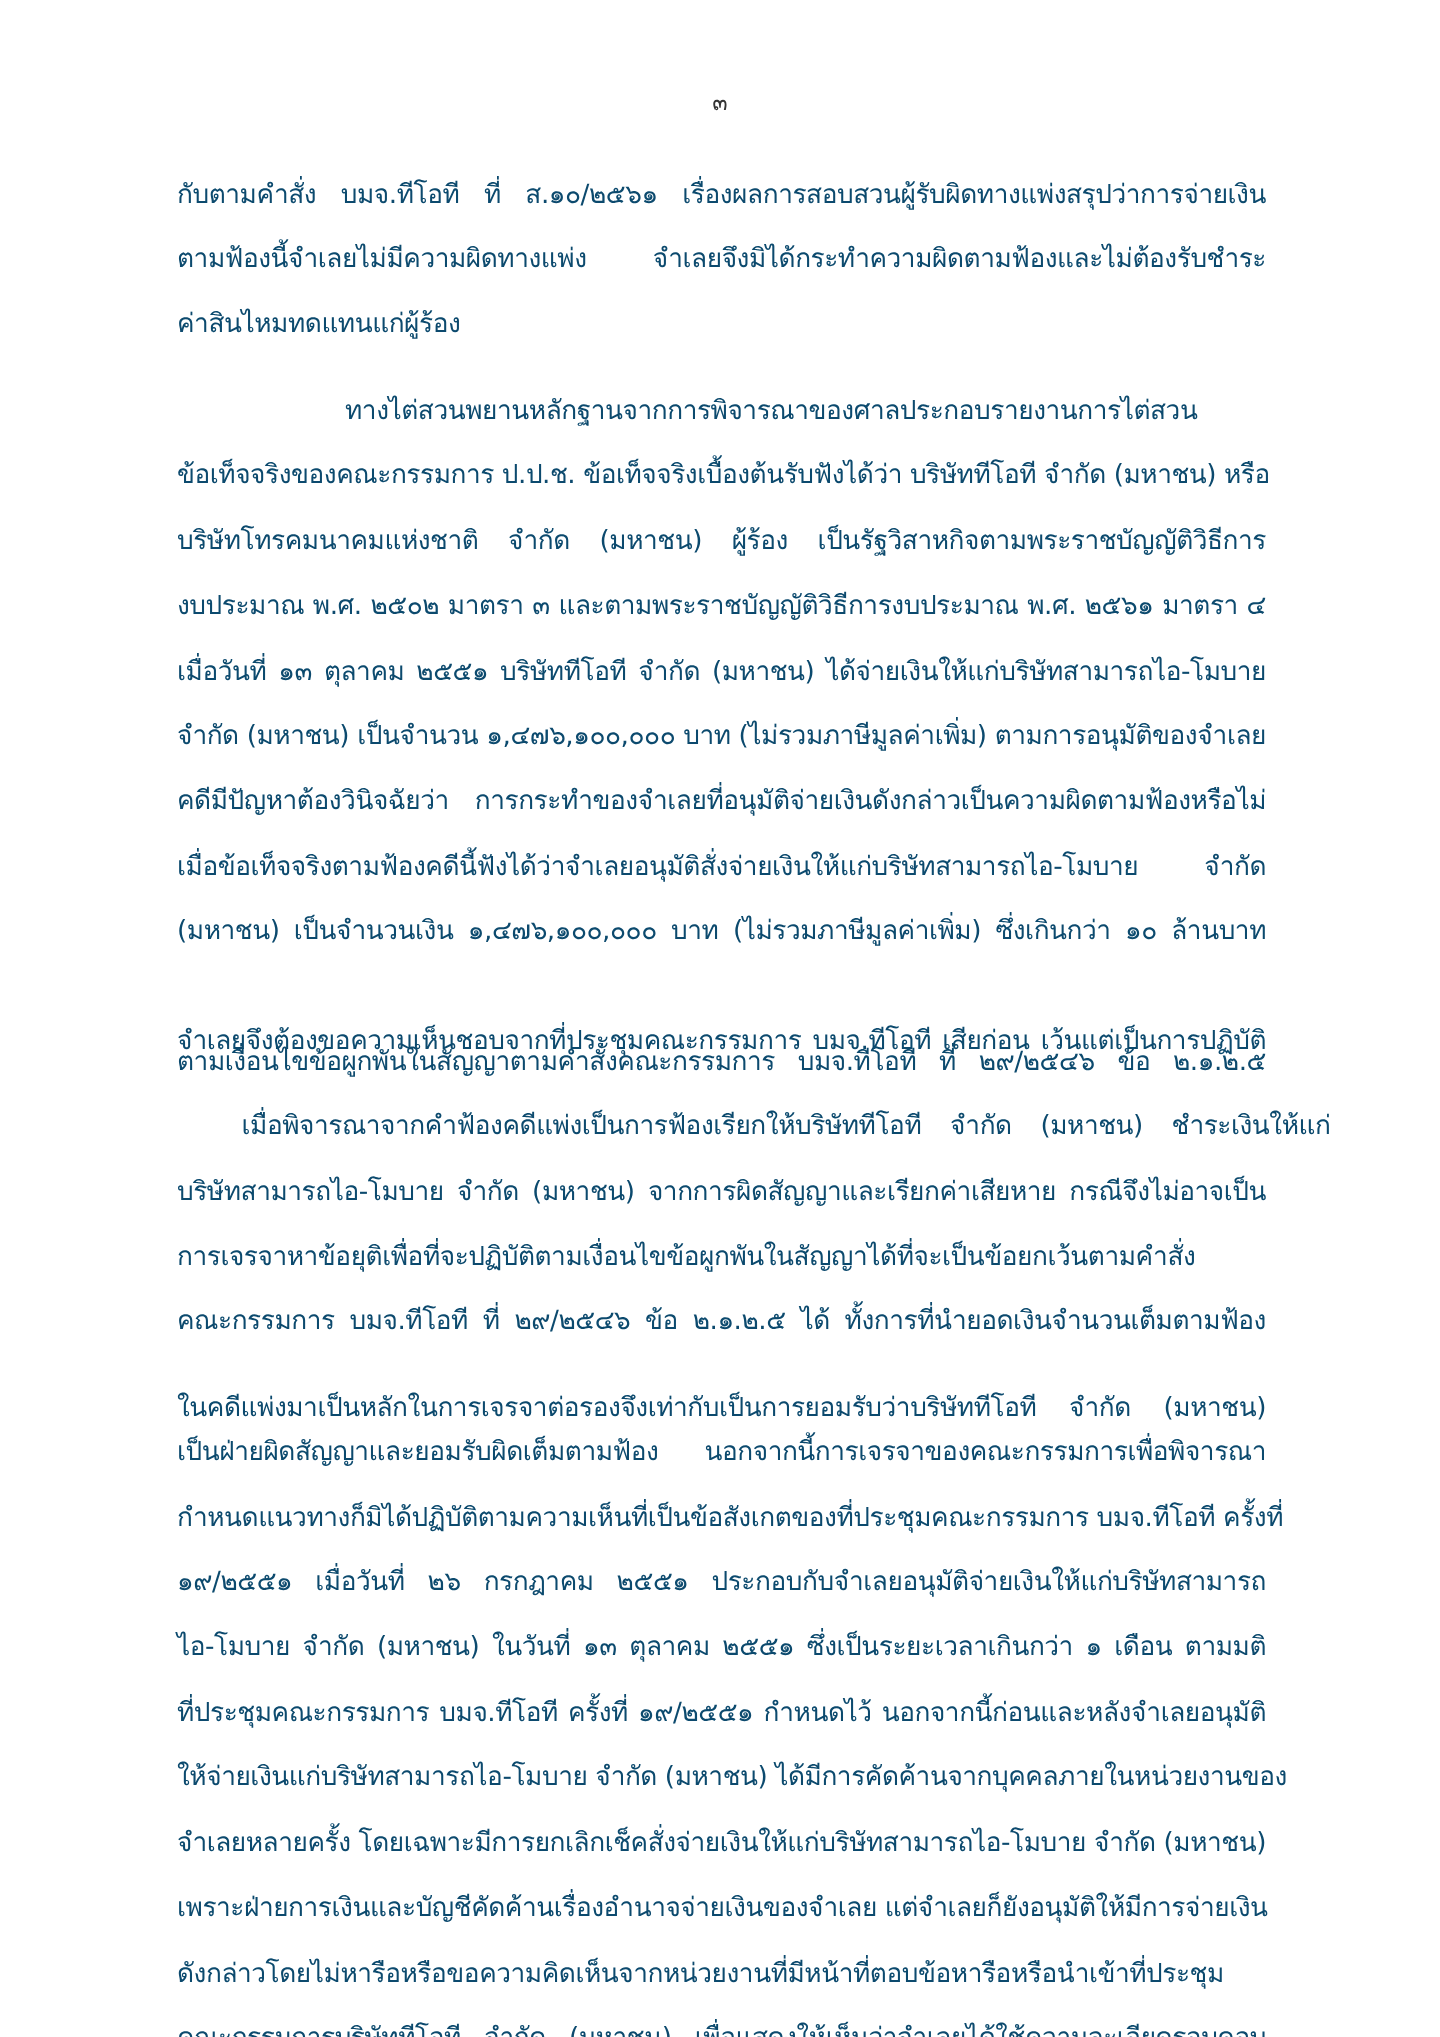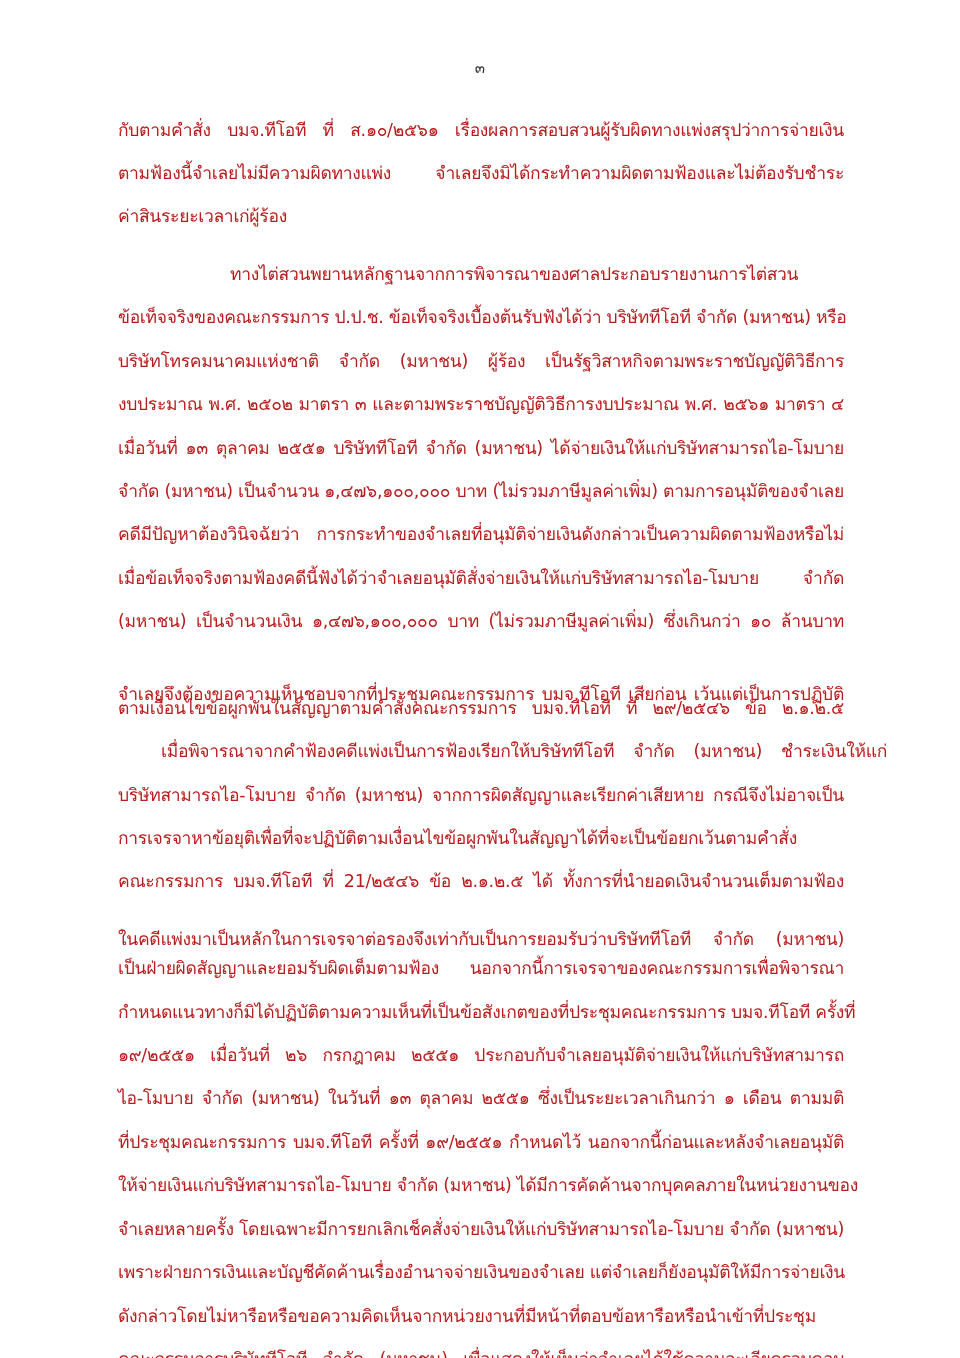--- a/index.html
+++ b/index.html
@@ -33,56 +33,56 @@
       position: absolute;
       left: 0;
       width: 726px;
       height: 36px;
       font-size: 17.5px;
       line-height: 36px;
       white-space: nowrap;
       text-align: justify;
       text-align-last: justify;
       letter-spacing: -0.3px;
-      color: #b91c1c;
+      color: #0c4a6e;
     }
     .line.last {
       text-align-last: left;
     }
     .line.indent {
       left: 112px;
       width: 614px;
     }
   </style>
 </head>
 <body>
 
 <div class="page-number">๓</div>
 
 <div class="body-text" style="top:112px;">
 
   <div class="line" style="top:0px;">กับตามคำสั่ง บมจ.ทีโอที ที่ ส.๑๐/๒๕๖๑ เรื่องผลการสอบสวนผู้รับผิดทางแพ่งสรุปว่าการจ่ายเงิน</div>
   <div class="line" style="top:43px;">ตามฟ้องนี้จำเลยไม่มีความผิดทางแพ่ง จำเลยจึงมิได้กระทำความผิดตามฟ้องและไม่ต้องรับชำระ</div>
-  <div class="line last" style="top:86px;">ค่าสินระยะเวลาเก่ผู้ร้อง</div>
+  <div class="line last" style="top:86px;">ค่าสินไหมทดแทนแก่ผู้ร้อง</div>
 
   <div class="line indent" style="top:144px;">ทางไต่สวนพยานหลักฐานจากการพิจารณาของศาลประกอบรายงานการไต่สวน</div>
   <div class="line" style="top:187px;">ข้อเท็จจริงของคณะกรรมการ ป.ป.ช. ข้อเท็จจริงเบื้องต้นรับฟังได้ว่า บริษัททีโอที จำกัด (มหาชน) หรือ</div>
   <div class="line" style="top:231px;">บริษัทโทรคมนาคมแห่งชาติ จำกัด (มหาชน) ผู้ร้อง เป็นรัฐวิสาหกิจตามพระราชบัญญัติวิธีการ</div>
   <div class="line" style="top:274px;">งบประมาณ พ.ศ. ๒๕๐๒ มาตรา ๓ และตามพระราชบัญญัติวิธีการงบประมาณ พ.ศ. ๒๕๖๑ มาตรา ๔</div>
   <div class="line" style="top:318px;">เมื่อวันที่ ๑๓ ตุลาคม ๒๕๕๑ บริษัททีโอที จำกัด (มหาชน) ได้จ่ายเงินให้แก่บริษัทสามารถไอ-โมบาย</div>
   <div class="line" style="top:361px;">จำกัด (มหาชน) เป็นจำนวน ๑,๔๗๖,๑๐๐,๐๐๐ บาท (ไม่รวมภาษีมูลค่าเพิ่ม) ตามการอนุมัติของจำเลย</div>
   <div class="line" style="top:404px;">คดีมีปัญหาต้องวินิจฉัยว่า การกระทำของจำเลยที่อนุมัติจ่ายเงินดังกล่าวเป็นความผิดตามฟ้องหรือไม่</div>
   <div class="line" style="top:448px;">เมื่อข้อเท็จจริงตามฟ้องคดีนี้ฟังได้ว่าจำเลยอนุมัติสั่งจ่ายเงินให้แก่บริษัทสามารถไอ-โมบาย จำกัด</div>
   <div class="line" style="top:491px;">(มหาชน) เป็นจำนวนเงิน ๑,๔๗๖,๑๐๐,๐๐๐ บาท (ไม่รวมภาษีมูลค่าเพิ่ม) ซึ่งเกินกว่า ๑๐ ล้านบาท</div>
   <div class="line" style="top:564px;">จำเลยจึงต้องขอความเห็นชอบจากที่ประชุมคณะกรรมการ บมจ.ทีโอที เสียก่อน เว้นแต่เป็นการปฏิบัติ</div>
   <div class="line" style="top:578px;">ตามเงื่อนไขข้อผูกพันในสัญญาตามคำสั่งคณะกรรมการ บมจ.ทีโอที ที่ ๒๙/๒๕๔๖ ข้อ ๒.๑.๒.๕</div>
   <div class="line" style="top:621px;margin-left:43px;">เมื่อพิจารณาจากคำฟ้องคดีแพ่งเป็นการฟ้องเรียกให้บริษัททีโอที จำกัด (มหาชน) ชำระเงินให้แก่</div>
   <div class="line" style="top:665px;">บริษัทสามารถไอ-โมบาย จำกัด (มหาชน) จากการผิดสัญญาและเรียกค่าเสียหาย กรณีจึงไม่อาจเป็น</div>
   <div class="line" style="top:708px;">การเจรจาหาข้อยุติเพื่อที่จะปฏิบัติตามเงื่อนไขข้อผูกพันในสัญญาได้ที่จะเป็นข้อยกเว้นตามคำสั่ง</div>
-  <div class="line" style="top:751px;">คณะกรรมการ บมจ.ทีโอที ที่ 21/๒๕๔๖ ข้อ ๒.๑.๒.๕ ได้ ทั้งการที่นำยอดเงินจำนวนเต็มตามฟ้อง</div>
+  <div class="line" style="top:751px;">คณะกรรมการ บมจ.ทีโอที ที่ ๒๙/๒๕๔๖ ข้อ ๒.๑.๒.๕ ได้ ทั้งการที่นำยอดเงินจำนวนเต็มตามฟ้อง</div>
   <div class="line" style="top:809px;">ในคดีแพ่งมาเป็นหลักในการเจรจาต่อรองจึงเท่ากับเป็นการยอมรับว่าบริษัททีโอที จำกัด (มหาชน)</div>
   <div class="line" style="top:838px;">เป็นฝ่ายผิดสัญญาและยอมรับผิดเต็มตามฟ้อง นอกจากนี้การเจรจาของคณะกรรมการเพื่อพิจารณา</div>
   <div class="line" style="top:882px;">กำหนดแนวทางก็มิได้ปฏิบัติตามความเห็นที่เป็นข้อสังเกตของที่ประชุมคณะกรรมการ บมจ.ทีโอที ครั้งที่</div>
   <div class="line" style="top:925px;">๑๙/๒๕๕๑ เมื่อวันที่ ๒๖ กรกฎาคม ๒๕๕๑ ประกอบกับจำเลยอนุมัติจ่ายเงินให้แก่บริษัทสามารถ</div>
   <div class="line" style="top:968px;">ไอ-โมบาย จำกัด (มหาชน) ในวันที่ ๑๓ ตุลาคม ๒๕๕๑ ซึ่งเป็นระยะเวลาเกินกว่า ๑ เดือน ตามมติ</div>
   <div class="line" style="top:1012px;">ที่ประชุมคณะกรรมการ บมจ.ทีโอที ครั้งที่ ๑๙/๒๕๕๑ กำหนดไว้ นอกจากนี้ก่อนและหลังจำเลยอนุมัติ</div>
   <div class="line" style="top:1055px;">ให้จ่ายเงินแก่บริษัทสามารถไอ-โมบาย จำกัด (มหาชน) ได้มีการคัดค้านจากบุคคลภายในหน่วยงานของ</div>
   <div class="line" style="top:1099px;">จำเลยหลายครั้ง โดยเฉพาะมีการยกเลิกเช็คสั่งจ่ายเงินให้แก่บริษัทสามารถไอ-โมบาย จำกัด (มหาชน)</div>
   <div class="line" style="top:1142px;">เพราะฝ่ายการเงินและบัญชีคัดค้านเรื่องอำนาจจ่ายเงินของจำเลย แต่จำเลยก็ยังอนุมัติให้มีการจ่ายเงิน</div>
   <div class="line" style="top:1186px;">ดังกล่าวโดยไม่หารือหรือขอความคิดเห็นจากหน่วยงานที่มีหน้าที่ตอบข้อหารือหรือนำเข้าที่ประชุม</div>

